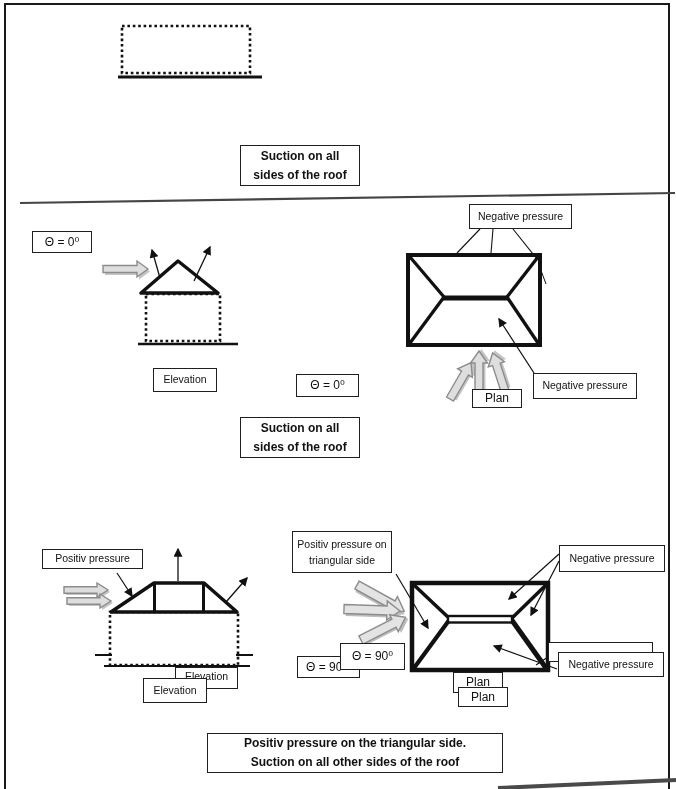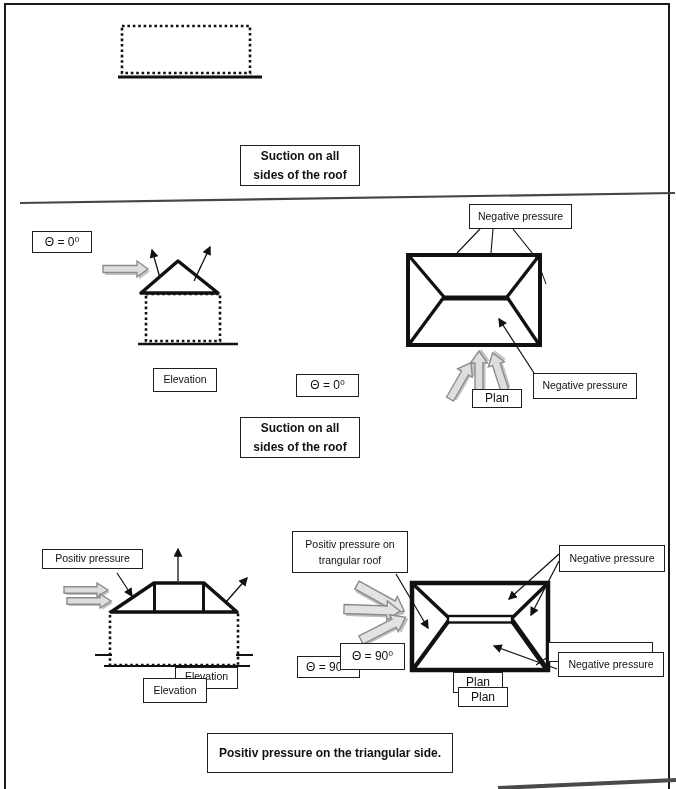--- a/index.html
+++ b/index.html
@@ -150,40 +150,41 @@
   </div>
 
   <div class="lbl" style="left:469px;top:204px;width:103px;height:25px;">Negative pressure</div>
 
   <div class="lbl" style="left:533px;top:373px;width:104px;height:26px;">Negative pressure</div>
 
   <div class="lbl theta" style="left:472px;top:389px;width:50px;height:19px;">Plan</div>
 
   <div class="lbl" style="left:42px;top:549px;width:101px;height:20px;">Positiv pressure</div>
 
-  <div class="lbl" style="left:292px;top:531px;width:116px;height:42px;flex-direction:column;line-height:16px;">
+  <div class="lbl" style="left:292px;top:531px;width:100px;height:42px;flex-direction:column;line-height:16px;">
     <span>Positiv pressure on</span>
-    <span>trangular roof</span>
+    <span>triangular side</span>
   </div>
 
   <div class="lbl z3 toplbl" style="left:175px;top:667px;width:63px;height:22px;">Elevation</div>
 
   <div class="lbl z4" style="left:143px;top:678px;width:64px;height:25px;">Elevation</div>
 
   <div class="lbl theta z3" style="left:297px;top:656px;width:63px;height:22px;justify-content:flex-start;padding-left:8px;">Θ = 90⁰</div>
 
   <div class="lbl theta z4" style="left:340px;top:643px;width:65px;height:27px;">Θ = 90⁰</div>
 
   <div class="lbl theta z3 toplbl" style="left:453px;top:672px;width:50px;height:21px;">Plan</div>
 
   <div class="lbl theta z4" style="left:458px;top:687px;width:50px;height:20px;">Plan</div>
 
   <div class="lbl" style="left:559px;top:545px;width:106px;height:27px;">Negative pressure</div>
 
   <div class="lbl z3" style="left:548px;top:642px;width:105px;height:20px;"></div>
 
   <div class="lbl z4" style="left:558px;top:652px;width:106px;height:25px;">Negative pressure</div>
 
-  <div class="lbl caption" style="left:207px;top:733px;width:246px;height:40px;">
+  <div class="lbl caption" style="left:207px;top:733px;width:296px;height:40px;">
     <span>Positiv pressure on the triangular side.</span>
+    <span>Suction on all other sides of the roof</span>
   </div>
 
 </div>
 
 </body></html>

